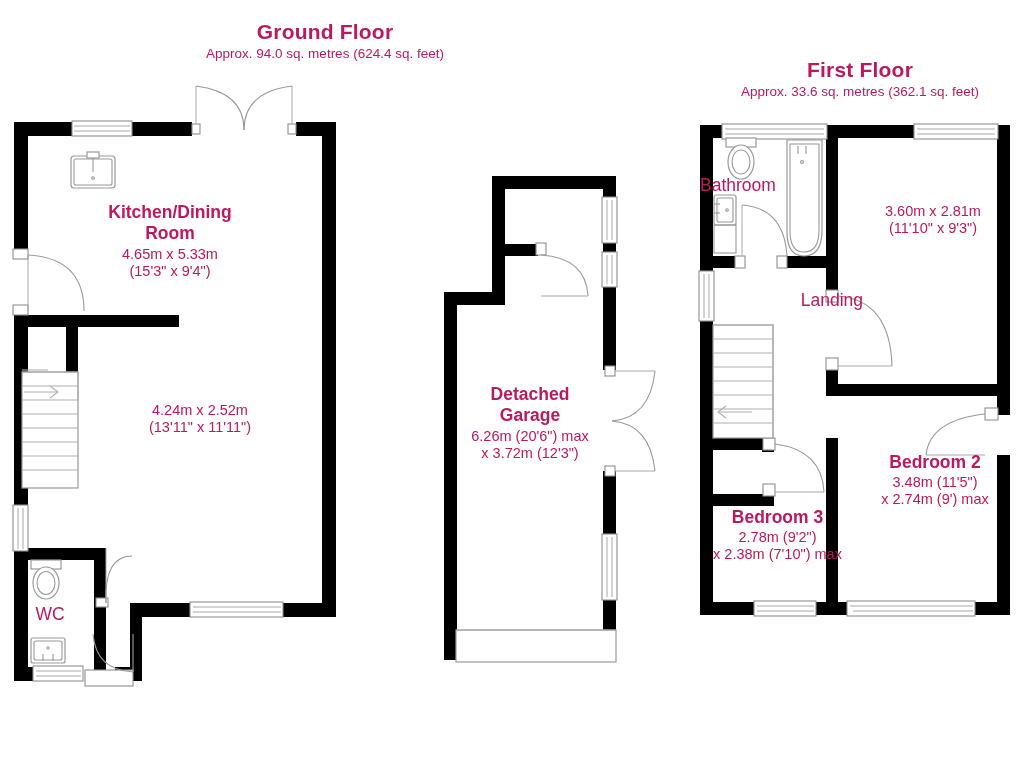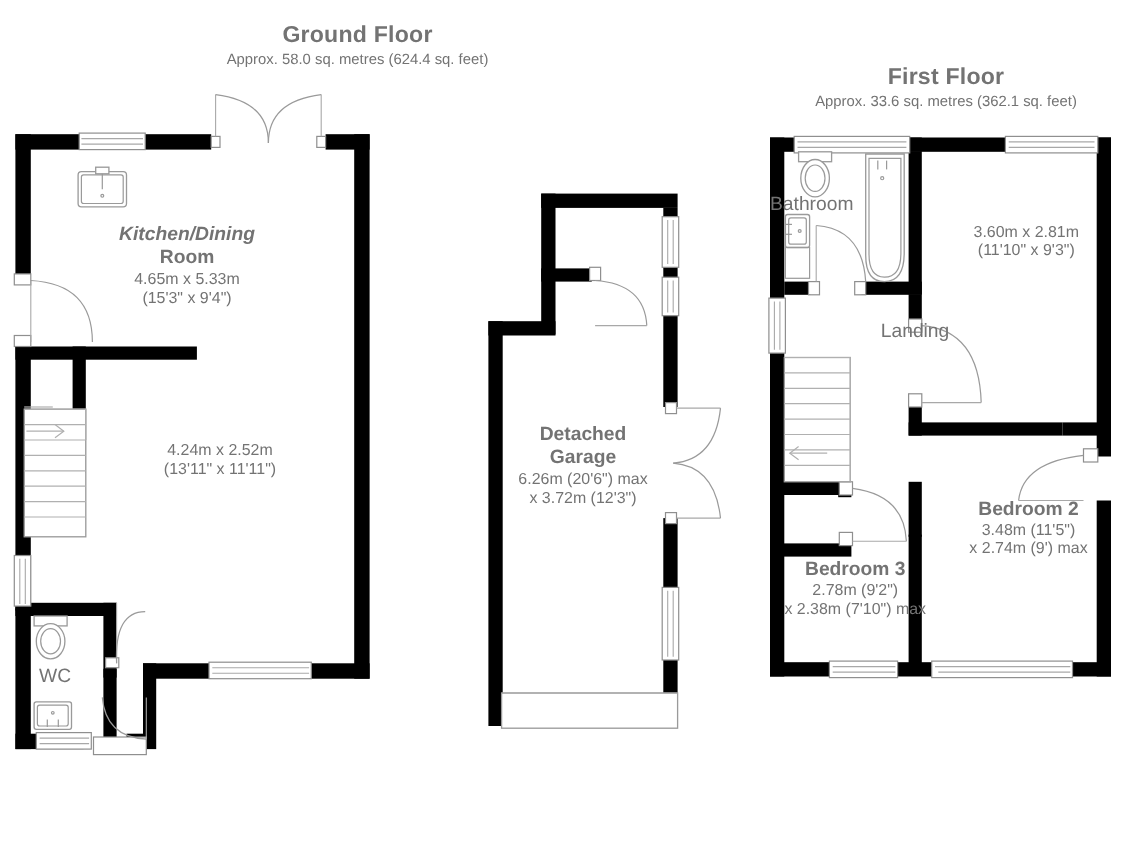--- a/index.html
+++ b/index.html
@@ -39,21 +39,21 @@
   .winframe { fill: #ffffff; stroke: #8f8f8f; stroke-width: 1.1; }
   .stair  { fill: none; stroke: #b0b0b0; stroke-width: 1.1; }
   .floorfill { fill: #ffffff; }
 
   
   .lbl {
     position: absolute;
     text-align: center;
     line-height: 1.14;
     white-space: nowrap;
-    color: #737373;
+    color: #be185d;
     -webkit-font-smoothing: antialiased;
   }
   .floor-title {
     font-size: 21px;
     font-weight: bold;
     letter-spacing: 0.2px;
   }
   .floor-sub {
     font-size: 13.5px;
     font-weight: normal;
@@ -387,26 +387,26 @@
         <rect x="717" y="198" width="16" height="24" rx="2" class="fixture-line"></rect>
         <circle cx="727" cy="210" r="1.3" class="fixture-line"></circle>
         <line x1="714" y1="204" x2="720" y2="204" class="fixture-line"></line>
         <line x1="714" y1="213" x2="720" y2="213" class="fixture-line"></line>
         <rect x="714" y="225" width="22" height="28" class="fixture-line"></rect>
       </g>
     </g>
   </svg>
 
   <div class="lbl floor-title" style="left:175px; top:20px; width:300px;">Ground Floor</div>
-  <div class="lbl floor-sub" style="left:175px; top:46px; width:300px;">Approx. 58.0 sq. metres (624.4 sq. feet)</div>
+  <div class="lbl floor-sub" style="left:175px; top:46px; width:300px;">Approx. 94.0 sq. metres (624.4 sq. feet)</div>
 
   <div class="lbl floor-title" style="left:710px; top:58px; width:300px;">First Floor</div>
   <div class="lbl floor-sub" style="left:710px; top:84px; width:300px;">Approx. 33.6 sq. metres (362.1 sq. feet)</div>
 
-  <div class="lbl room-name" style="left:65px; top:203px; width:210px;font-style:italic;">Kitchen/Dining</div>
+  <div class="lbl room-name" style="left:65px; top:203px; width:210px;">Kitchen/Dining</div>
   <div class="lbl room-name" style="left:65px; top:224px; width:210px;">Room</div>
   <div class="lbl room-dims" style="left:65px; top:246px; width:210px;">4.65m x 5.33m</div>
   <div class="lbl room-dims" style="left:65px; top:263px; width:210px;">(15'3" x 9'4")</div>
 
   <div class="lbl room-dims" style="left:100px; top:402px; width:200px;">4.24m x 2.52m</div>
   <div class="lbl room-dims" style="left:100px; top:419px; width:200px;">(13'11" x 11'11")</div>
 
   <div class="lbl room-name-only" style="left:12px; top:605px; width:76px;">WC</div>
 
   <div class="lbl room-name" style="left:440px; top:385px; width:180px;">Detached</div>

